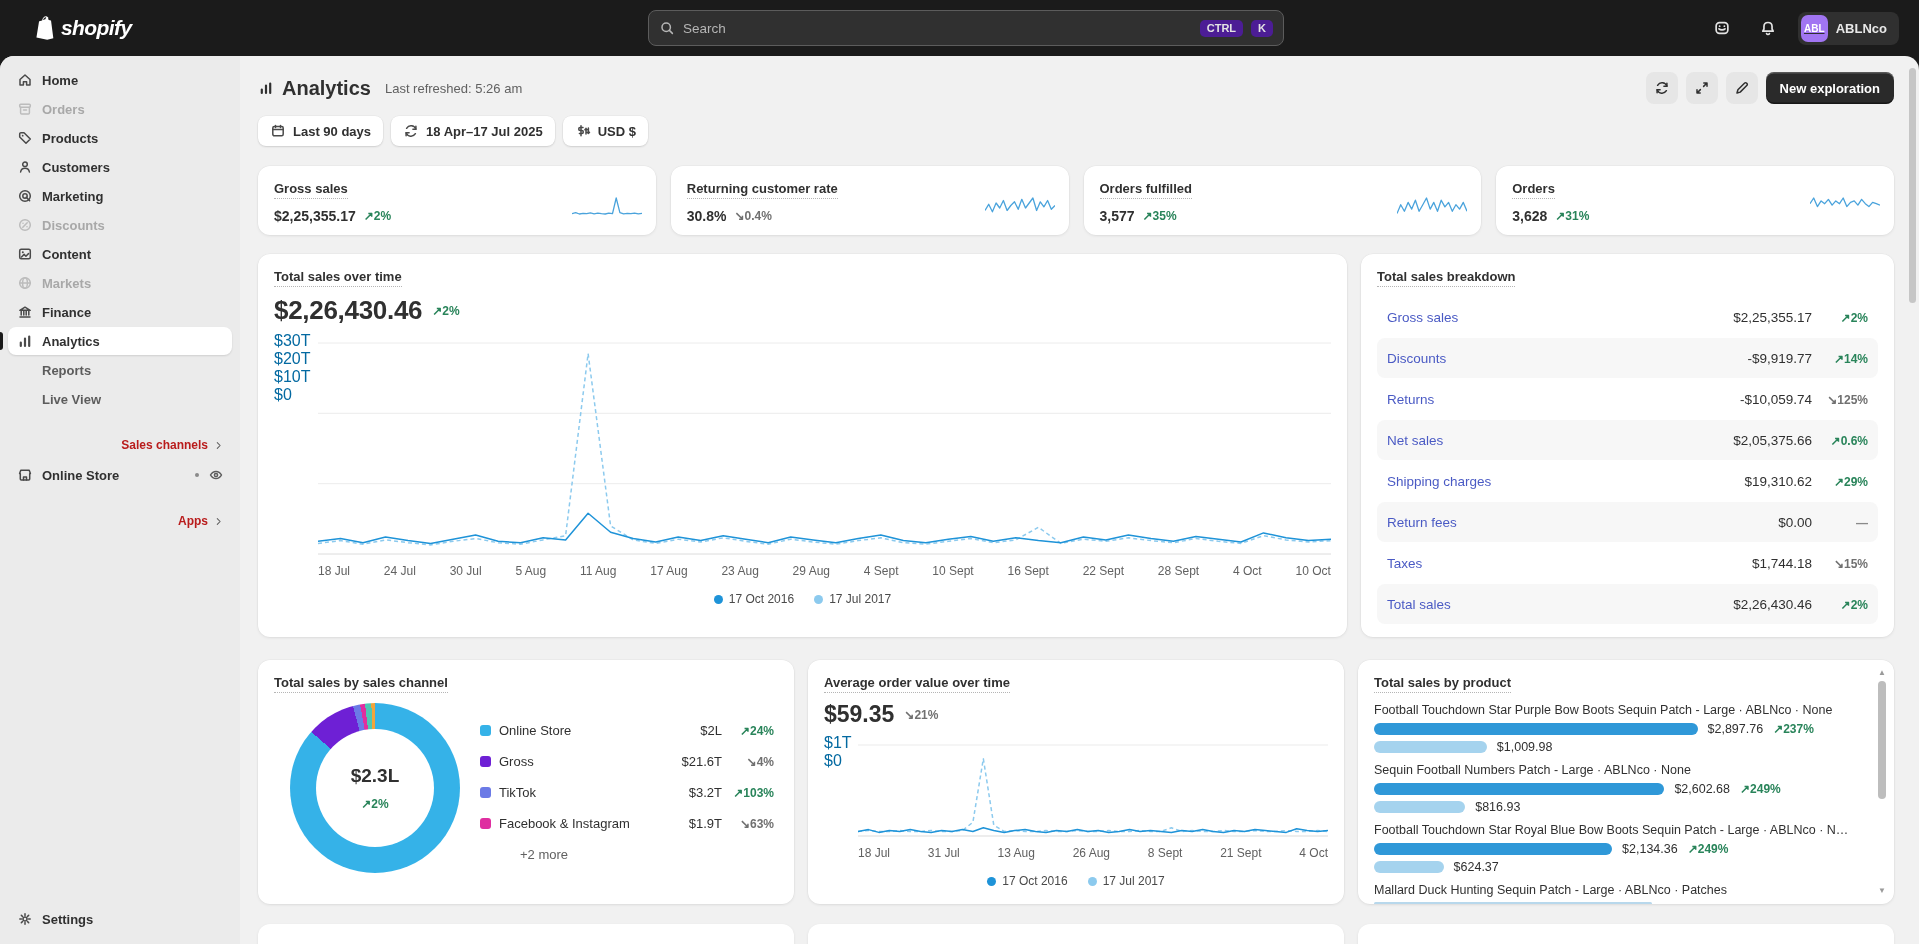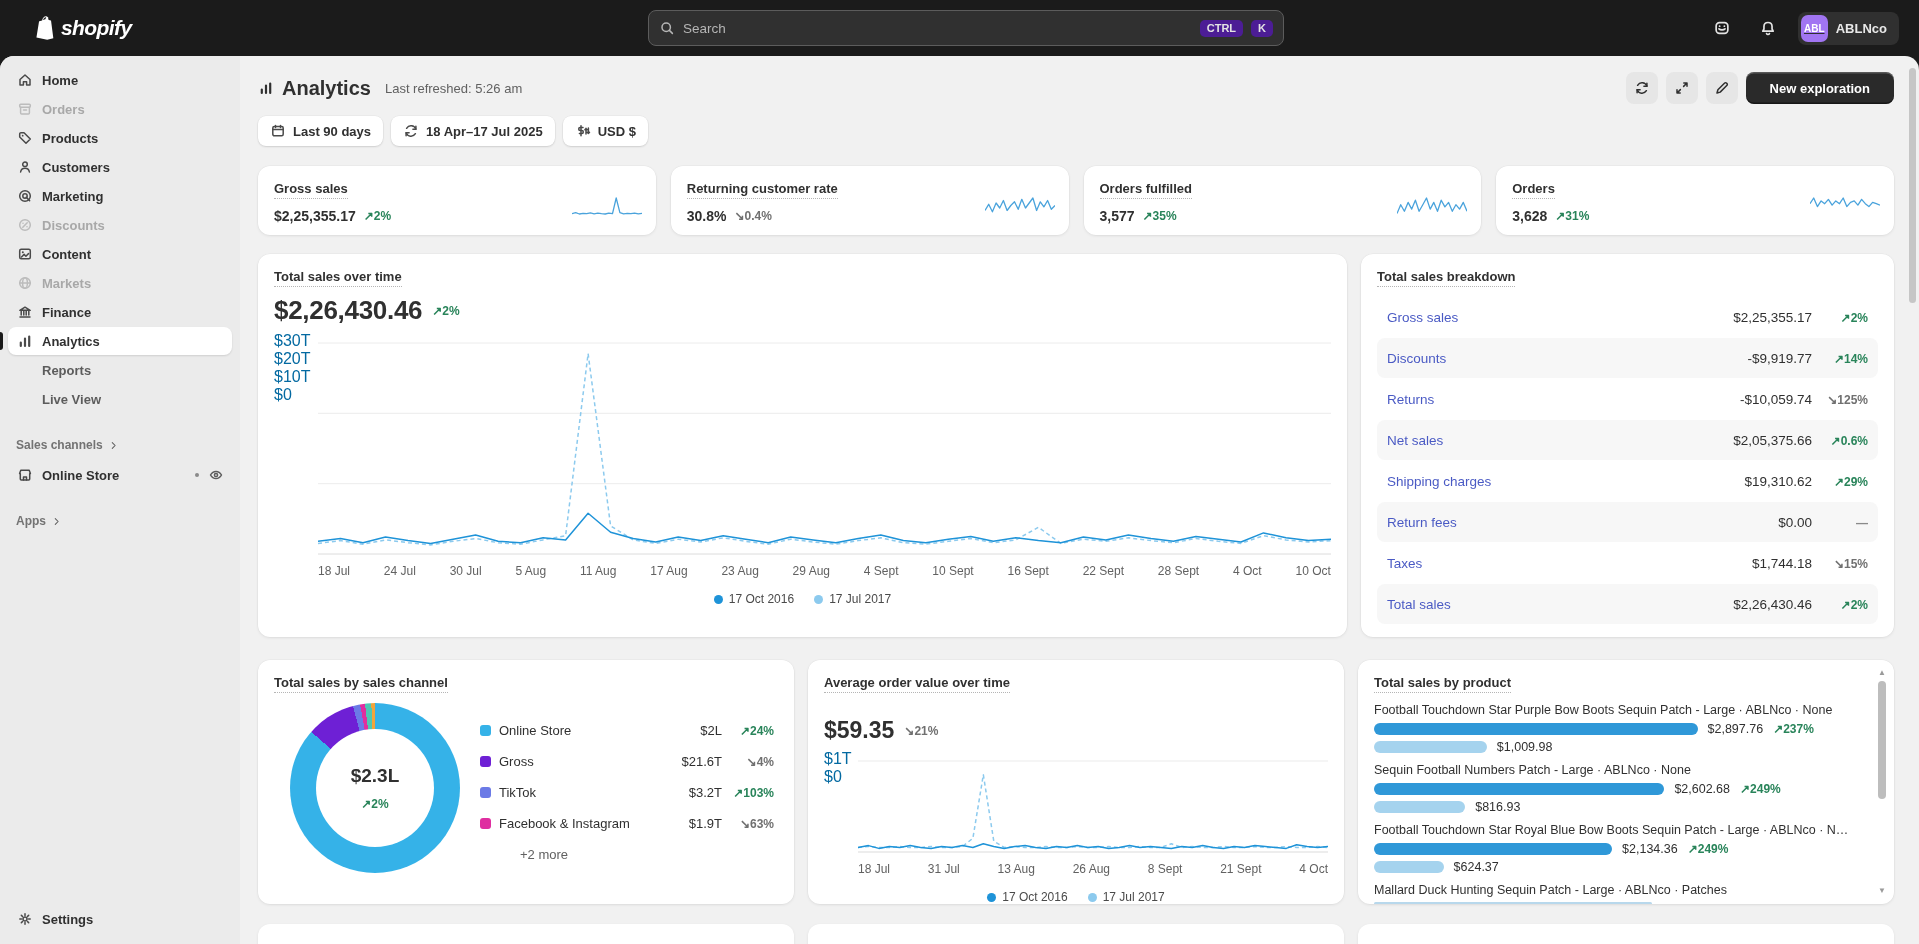--- a/index.html
+++ b/index.html
@@ -28,38 +28,38 @@
   
   .shell { position:absolute; top:56px; left:0; right:0; bottom:0; background:#f1f1f1; border-radius:14px 14px 0 0; overflow:hidden; display:flex; }
   .sidebar { width:240px; flex-shrink:0; background:#ebebeb; padding:10px 8px; position:relative; }
   .sb-item { position:relative; display:flex; align-items:center; gap:9px; height:28px; margin-bottom:1px; padding:0 8px; border-radius:8px; font-size:13px; font-weight:600; color:#303030; cursor:pointer; }
   .sb-item .icon { width:17px; color:#4a4a4a; }
   .sb-item.disabled { color:#a8a8a8; cursor:default; }
   .sb-item.disabled .icon { color:#bcbcbc; }
   .sb-item.selected { background:#fff; box-shadow:0 1px 2px rgba(0,0,0,.12); }
   .sb-item.selected::before { content:""; position:absolute; left:-8px; top:5px; width:3px; height:18px; background:#1a1a1a; border-radius:0 3px 3px 0; }
   .sb-sub { padding-left:34px; font-weight:550; color:#5c5c5c; }
-  .sb-section { display:flex; align-items:center; gap:5px; height:20px; margin:22px 0 6px; padding:0 8px; font-size:12px; font-weight:650; color:#737373; cursor:pointer; }
+  .sb-section { display:flex; align-items:center; gap:5px; height:20px; margin:22px 0 6px; padding:0 8px; font-size:12px; font-weight:650; color:#b91c1c; cursor:pointer;justify-content:flex-end; }
   .sb-section .icon { color:#5c5c5c; }
   .sb-section .icon svg { width:11px; height:11px; }
   .sb-right { margin-left:auto; display:flex; align-items:center; gap:8px; color:#8a8a8a; }
   .sb-dot { width:4px; height:4px; border-radius:50%; background:#8a8a8a; }
   .sb-right .icon { color:#5c5c5c; }
   .sb-settings { position:absolute; left:8px; right:0; bottom:10px; }
 
   
   .main { flex:1; position:relative; padding:16px 25px 0 18px; overflow:hidden; }
   .header-row { display:flex; align-items:center; height:32px; margin-bottom:12px; }
   .title-group { display:flex; align-items:center; gap:8px; }
   .title-group > .icon { color:#303030; }
   .page-title { font-size:20px; font-weight:700; }
   .refreshed { font-size:13px; color:#616161; margin-left:6px; }
   .header-actions { margin-left:auto; display:flex; align-items:center; gap:8px; }
   .hbtn { width:32px; height:32px; border-radius:8px; background:#e6e6e6; display:flex; align-items:center; justify-content:center; color:#303030; cursor:pointer; }
-  .primary-btn { height:32px; padding:0 24px; border-radius:8px; background:#2a2a2a; color:#fff; font-size:13px; font-weight:650; display:flex; align-items:center; cursor:pointer; box-shadow:inset 0 1.5px 0 rgba(255,255,255,.22), inset 0 -1.5px 0 rgba(0,0,0,.45); }
+  .primary-btn { height:32px; padding:0 14px; border-radius:8px; background:#2a2a2a; color:#fff; font-size:13px; font-weight:650; display:flex; align-items:center; cursor:pointer; box-shadow:inset 0 1.5px 0 rgba(255,255,255,.22), inset 0 -1.5px 0 rgba(0,0,0,.45); }
 
   .filters { display:flex; gap:8px; margin-bottom:20px; }
   .pill { height:30px; background:#fff; border-radius:8px; display:flex; align-items:center; gap:7px; padding:0 12px; font-size:13px; font-weight:600; color:#303030; cursor:pointer; box-shadow:0 1px 2px rgba(0,0,0,.12), 0 0 0 .5px rgba(0,0,0,.05); }
   .pill .icon { color:#4a4a4a; }
 
   .card { background:#fff; border-radius:12px; box-shadow:0 1px 3px rgba(26,26,26,.08), 0 0 0 .5px rgba(0,0,0,.04); padding:13px 16px; position:relative; }
   .ctitle { display:inline-block; font-size:13px; font-weight:650; color:#303030; border-bottom:1.5px dotted #b5b5b5; padding-bottom:2px; }
 
   .metrics { display:grid; grid-template-columns:repeat(4,1fr); gap:15px; margin-bottom:19px; }
   .mcard { height:69px; }
@@ -559,21 +559,21 @@
        <span>Facebook &amp; Instagram</span>
        <span class="lg-val">$1.9T</span>
        <span class="lg-chg"><span class="chg down">↘63%</span></span>
      </div>
               <div class="more-link">+2 more</div>
             </div>
           </div>
       </div>
       <div class="card">
         <span class="ctitle">Average order value over time</span>
-        <div class="bigval-row" style="margin-top:24px;align-items:center;">
+        <div class="bigval-row" style="margin-top:8px;align-items:center;">
           <span class="midval">$59.35</span>
           <span class="chg down">↘21%</span>
         </div>
         <div id="aov-chart">
             <div class="plot-wrap">
        <div class="ylabels" style="width:34px;height:98px">
                 <div>$1T</div>
                 <div>$0</div>
               </div>
        <div class="plot" style="height:98px">

